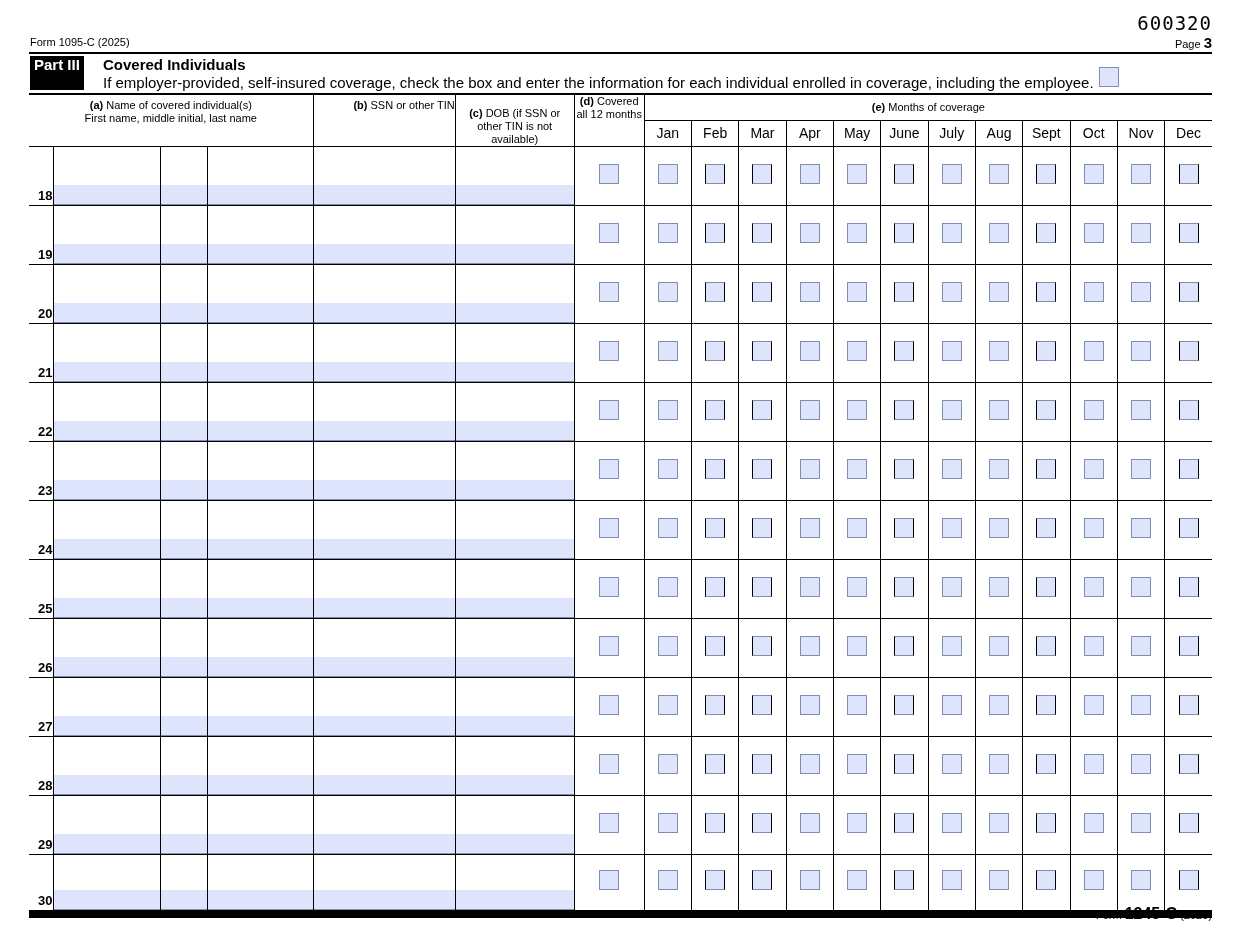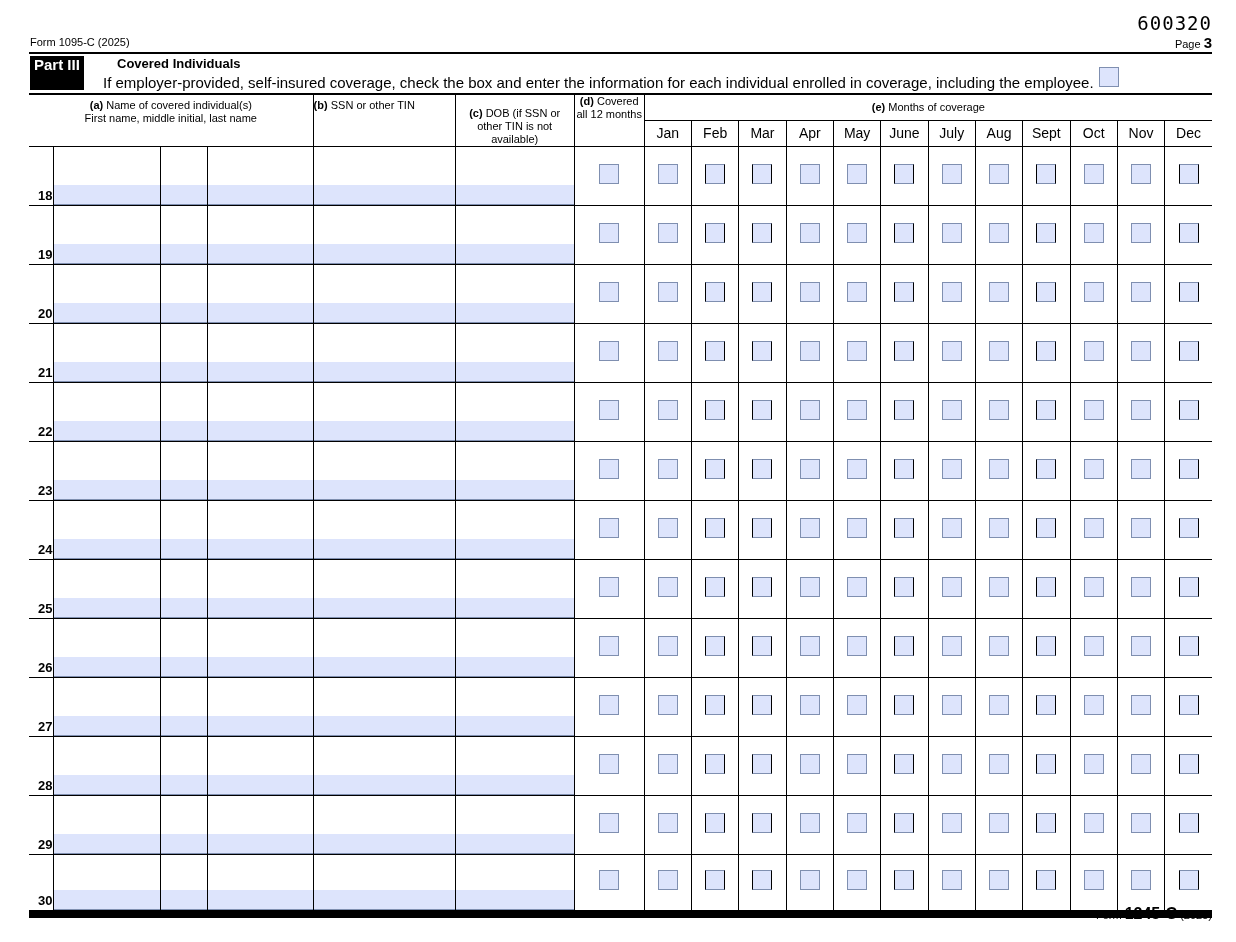--- a/index.html
+++ b/index.html
@@ -5,21 +5,21 @@
   html, body { margin:0; padding:0; background:#ffffff; }
   body { width:1236px; height:942px; position:relative; overflow:hidden;
          font-family:"Liberation Sans", sans-serif; color:#000; }
   .abs { position:absolute; }
   .form-ref { left:30px; top:36px; font-size:11px; }
   .barcode { right:24px; top:12px; font-family:"DejaVu Sans Mono", monospace; font-size:19px; letter-spacing:1px; }
   .page-no { right:24px; top:34px; font-size:11px; }
   .page-no b { font-size:15px; }
   .top-rule { left:29px; width:1183px; top:52px; height:2px; background:#000; }
   .part-badge { left:30px; top:56px; background:#000; color:#fff; font-weight:bold; font-size:15px; padding:0 4px; height:34px; line-height:18px; }
-  .part-title { left:103px; top:56px; font-weight:bold; font-size:13px;margin-left:14px; }
+  .part-title { left:103px; top:56px; font-weight:bold; font-size:15px; }
   .part-instr { left:103px; top:74px; font-size:15px; }
   .emp-check { left:1099px; top:67px; width:20px; height:20px; background:#dde4fc; border:1px solid #7f8fb0; box-sizing:border-box; }
   .head-rule { left:29px; width:1183px; top:93px; height:1px; background:#000; }
 
   table.grid { position:absolute; left:29px; top:94px; border-collapse:collapse; table-layout:fixed; width:1183px; }
   table.grid td, table.grid th { padding:0; border:1px solid #000; box-sizing:border-box; }
   th { font-weight:normal; font-size:11px; vertical-align:top; line-height:13px; }
   th.month { font-size:14px; vertical-align:middle; height:19px; }
   th.grp { font-size:11px; height:19px; vertical-align:middle; border-bottom:1px solid #000; }
   tr.data td { height:59px; position:relative; }
@@ -68,21 +68,21 @@
       <col style="width:47.3px">
       <col style="width:47.3px">
       <col style="width:47.3px">
   </colgroup>
   <thead>
     <tr>
       <th colspan="4" rowspan="2" style="border-left:none;text-align:center;padding-top:4px;">
         <b>(a)</b><span> Name of covered individual(s)</span><br>
         <span>First name, middle initial, last name</span>
       </th>
-      <th rowspan="2" style="text-align:left;padding-top:4px;">
+      <th rowspan="2" style="text-align:right;padding-top:4px;">
         <b>(b)</b><span> SSN or other TIN</span>
       </th>
       <th rowspan="2" style="text-align:center;padding-top:12px;">
         <b>(c)</b><span> DOB (if SSN or other TIN is not available)</span>
       </th>
       <th rowspan="2" style="text-align:center;padding-top:0;">
         <b>(d)</b><span> Covered all 12 months</span>
       </th>
       <th colspan="12" class="grp" style="border-right:none;margin-top:24px;">
         <b>(e)</b><span> Months of coverage</span>

